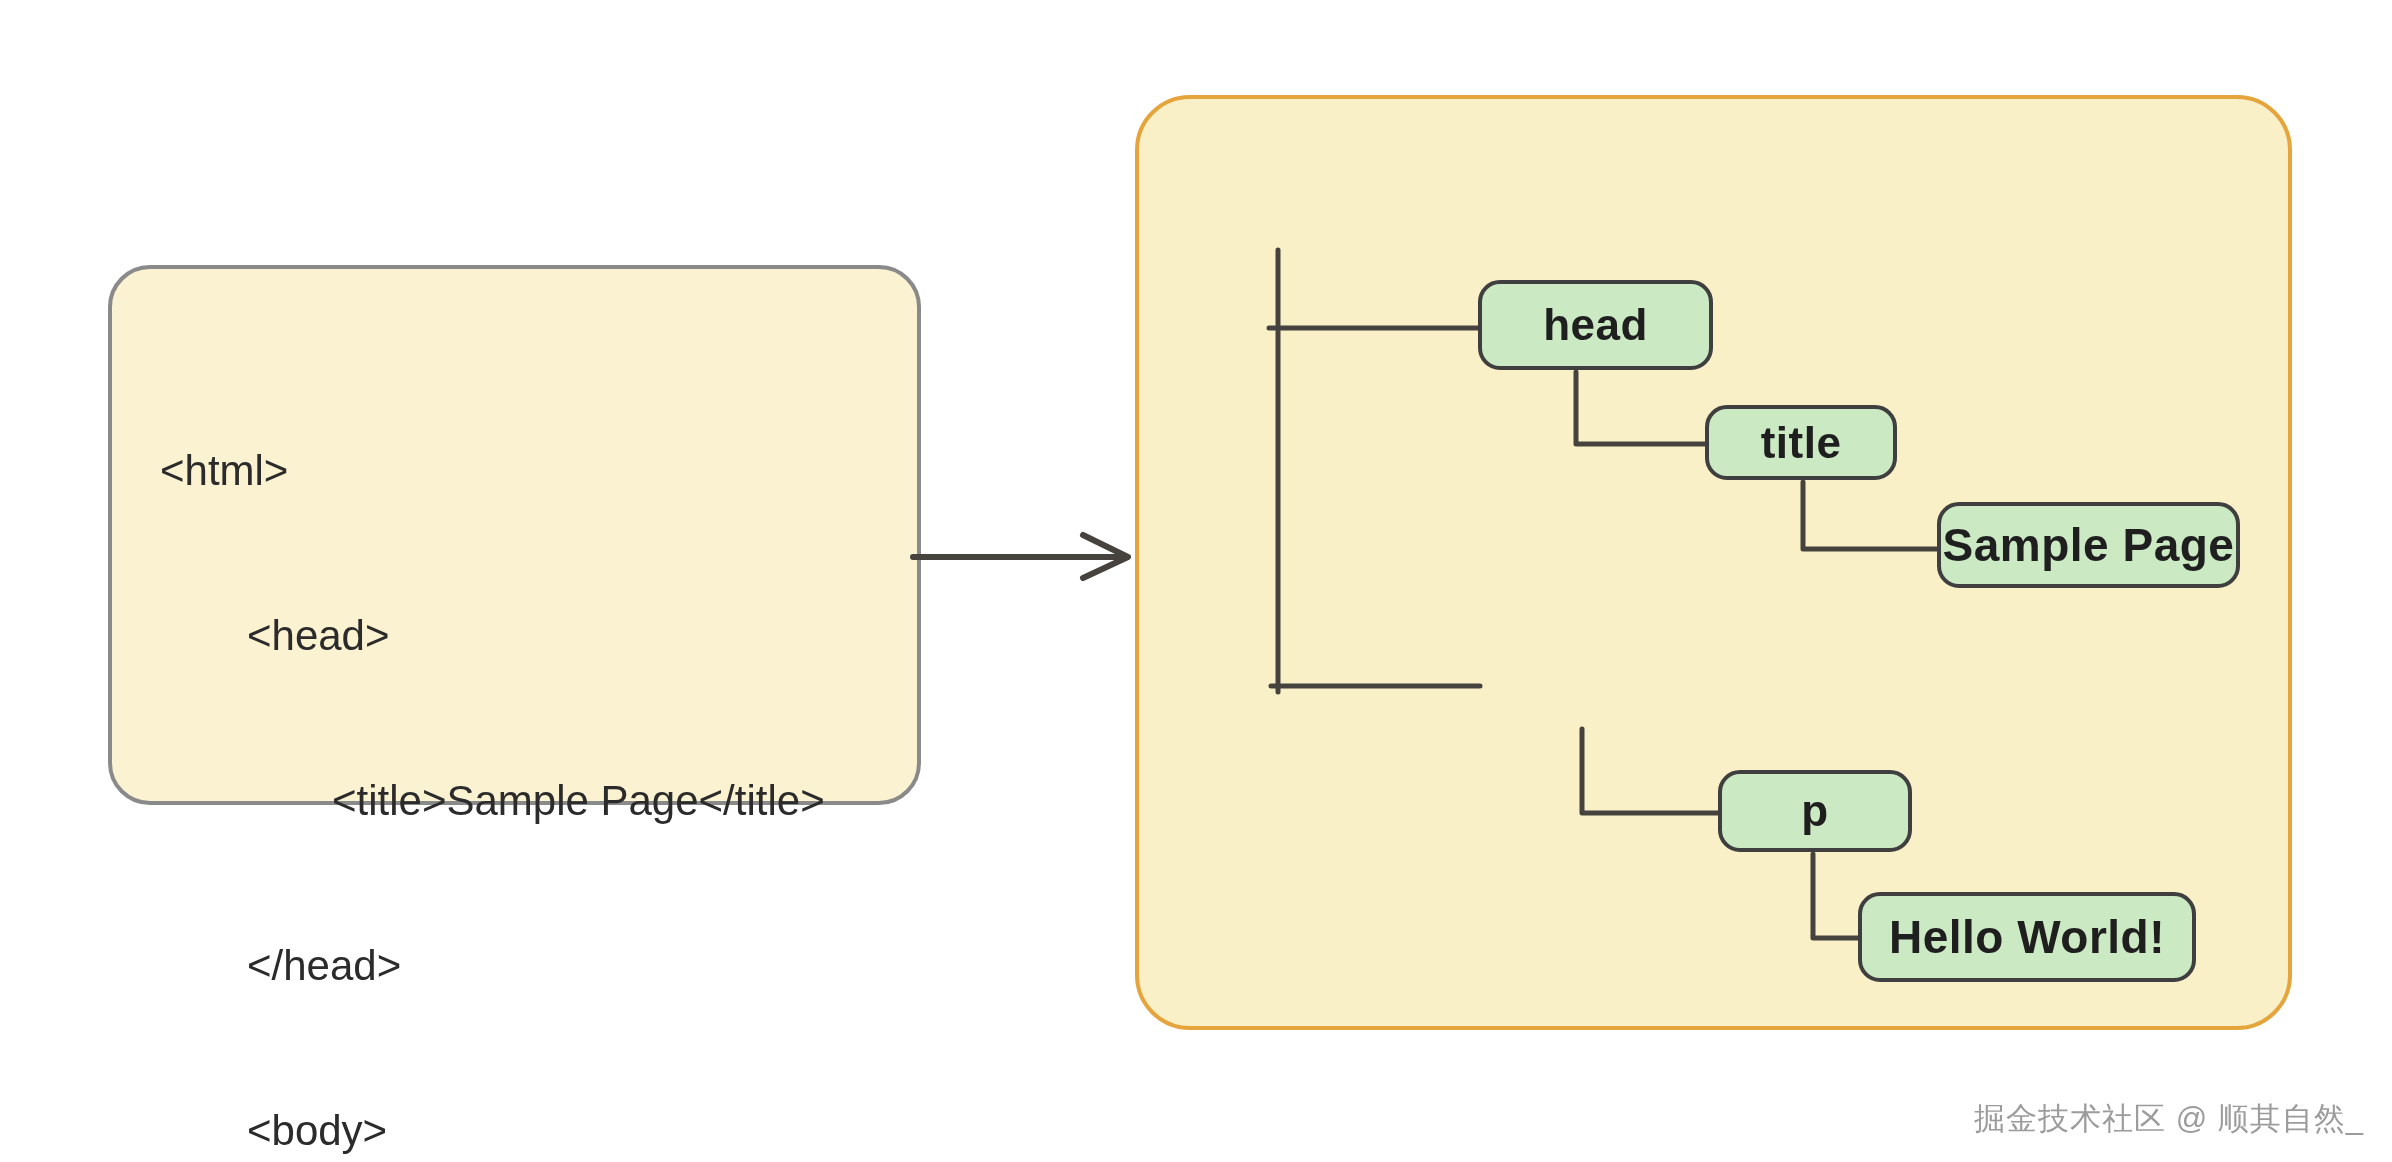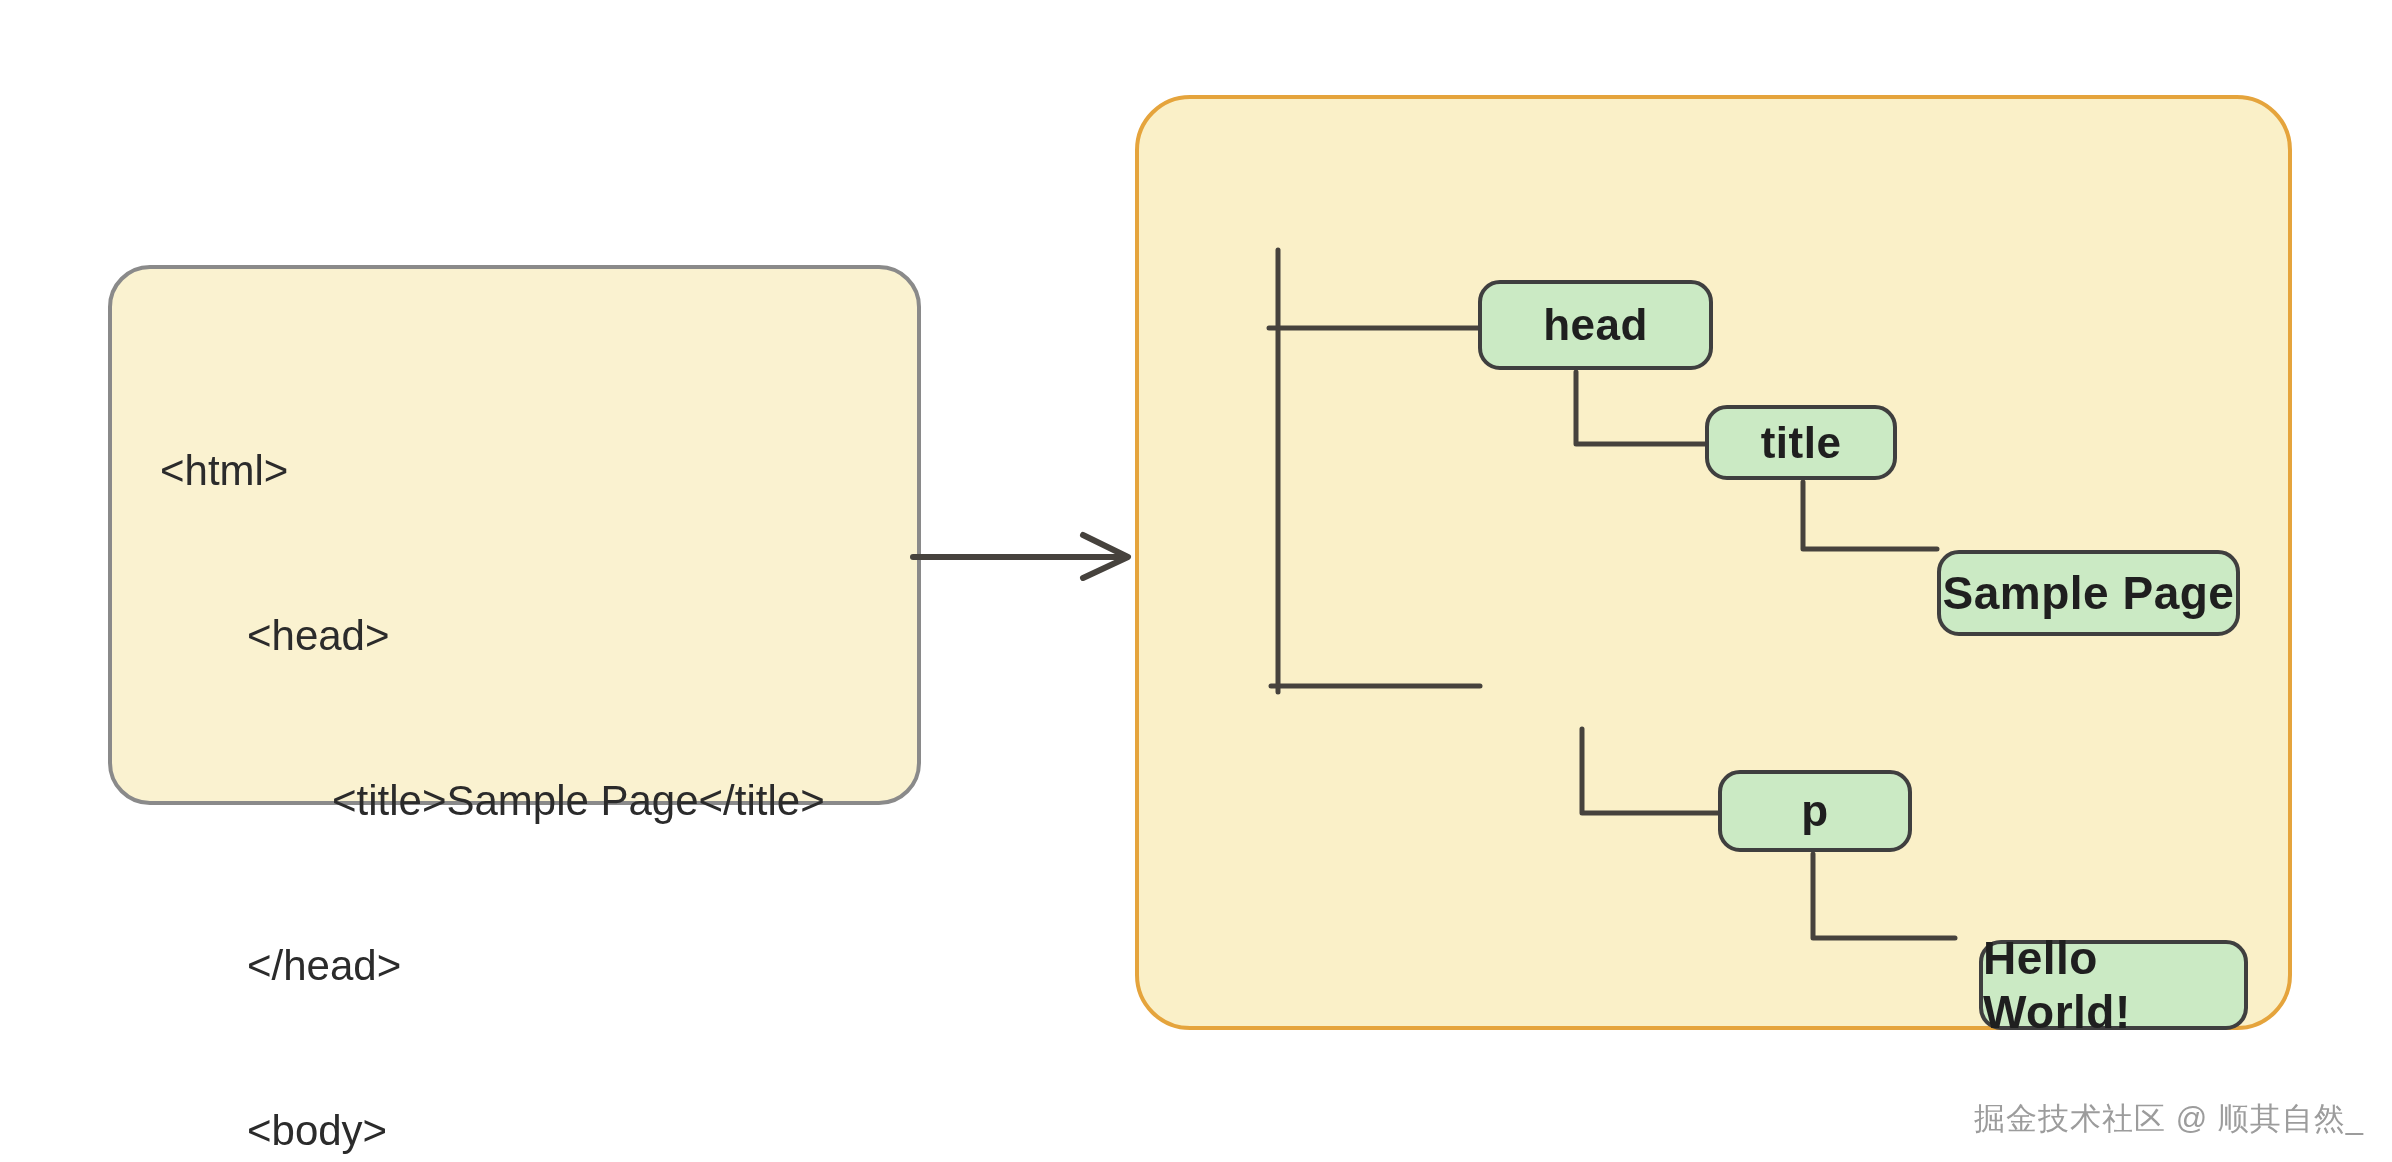--- a/index.html
+++ b/index.html
@@ -59,28 +59,28 @@
 
   .node{
     position:absolute;
     background:var(--node-fill);
     border:4.5px solid var(--node-border);
     border-radius:22px;
     display:flex;align-items:center;justify-content:center;
     font-size:44px;font-weight:600;color:var(--node-text);
     letter-spacing:.5px;
   }
-  .node.wide{font-size:46px;margin-top:48px;}
+  .node.wide{font-size:46px;}
   .n-html {left:1173px;top:163px;width:211px;height:84px;}
   .n-head {left:1478px;top:280px;width:235px;height:90px;}
   .n-title{left:1705px;top:405px;width:192px;height:75px;}
   .n-sample{left:1937px;top:502px;width:303px;height:86px;}
   .n-body {left:1480px;top:638px;width:197px;height:89px;}
   .n-p    {left:1718px;top:770px;width:194px;height:82px;}
-  .n-hello{left:1979px;top:892px;width:269px;height:90px;}
+  .n-hello{left:1858px;top:892px;width:338px;height:90px;}
 
   .watermark{
     position:absolute;right:28px;top:1098px;
     font-size:31px;font-weight:500;
     color:var(--watermark-color);
     text-shadow:2px 2px 0 #ffffff;
     letter-spacing:1px;
   }
 </style>
 </head>

